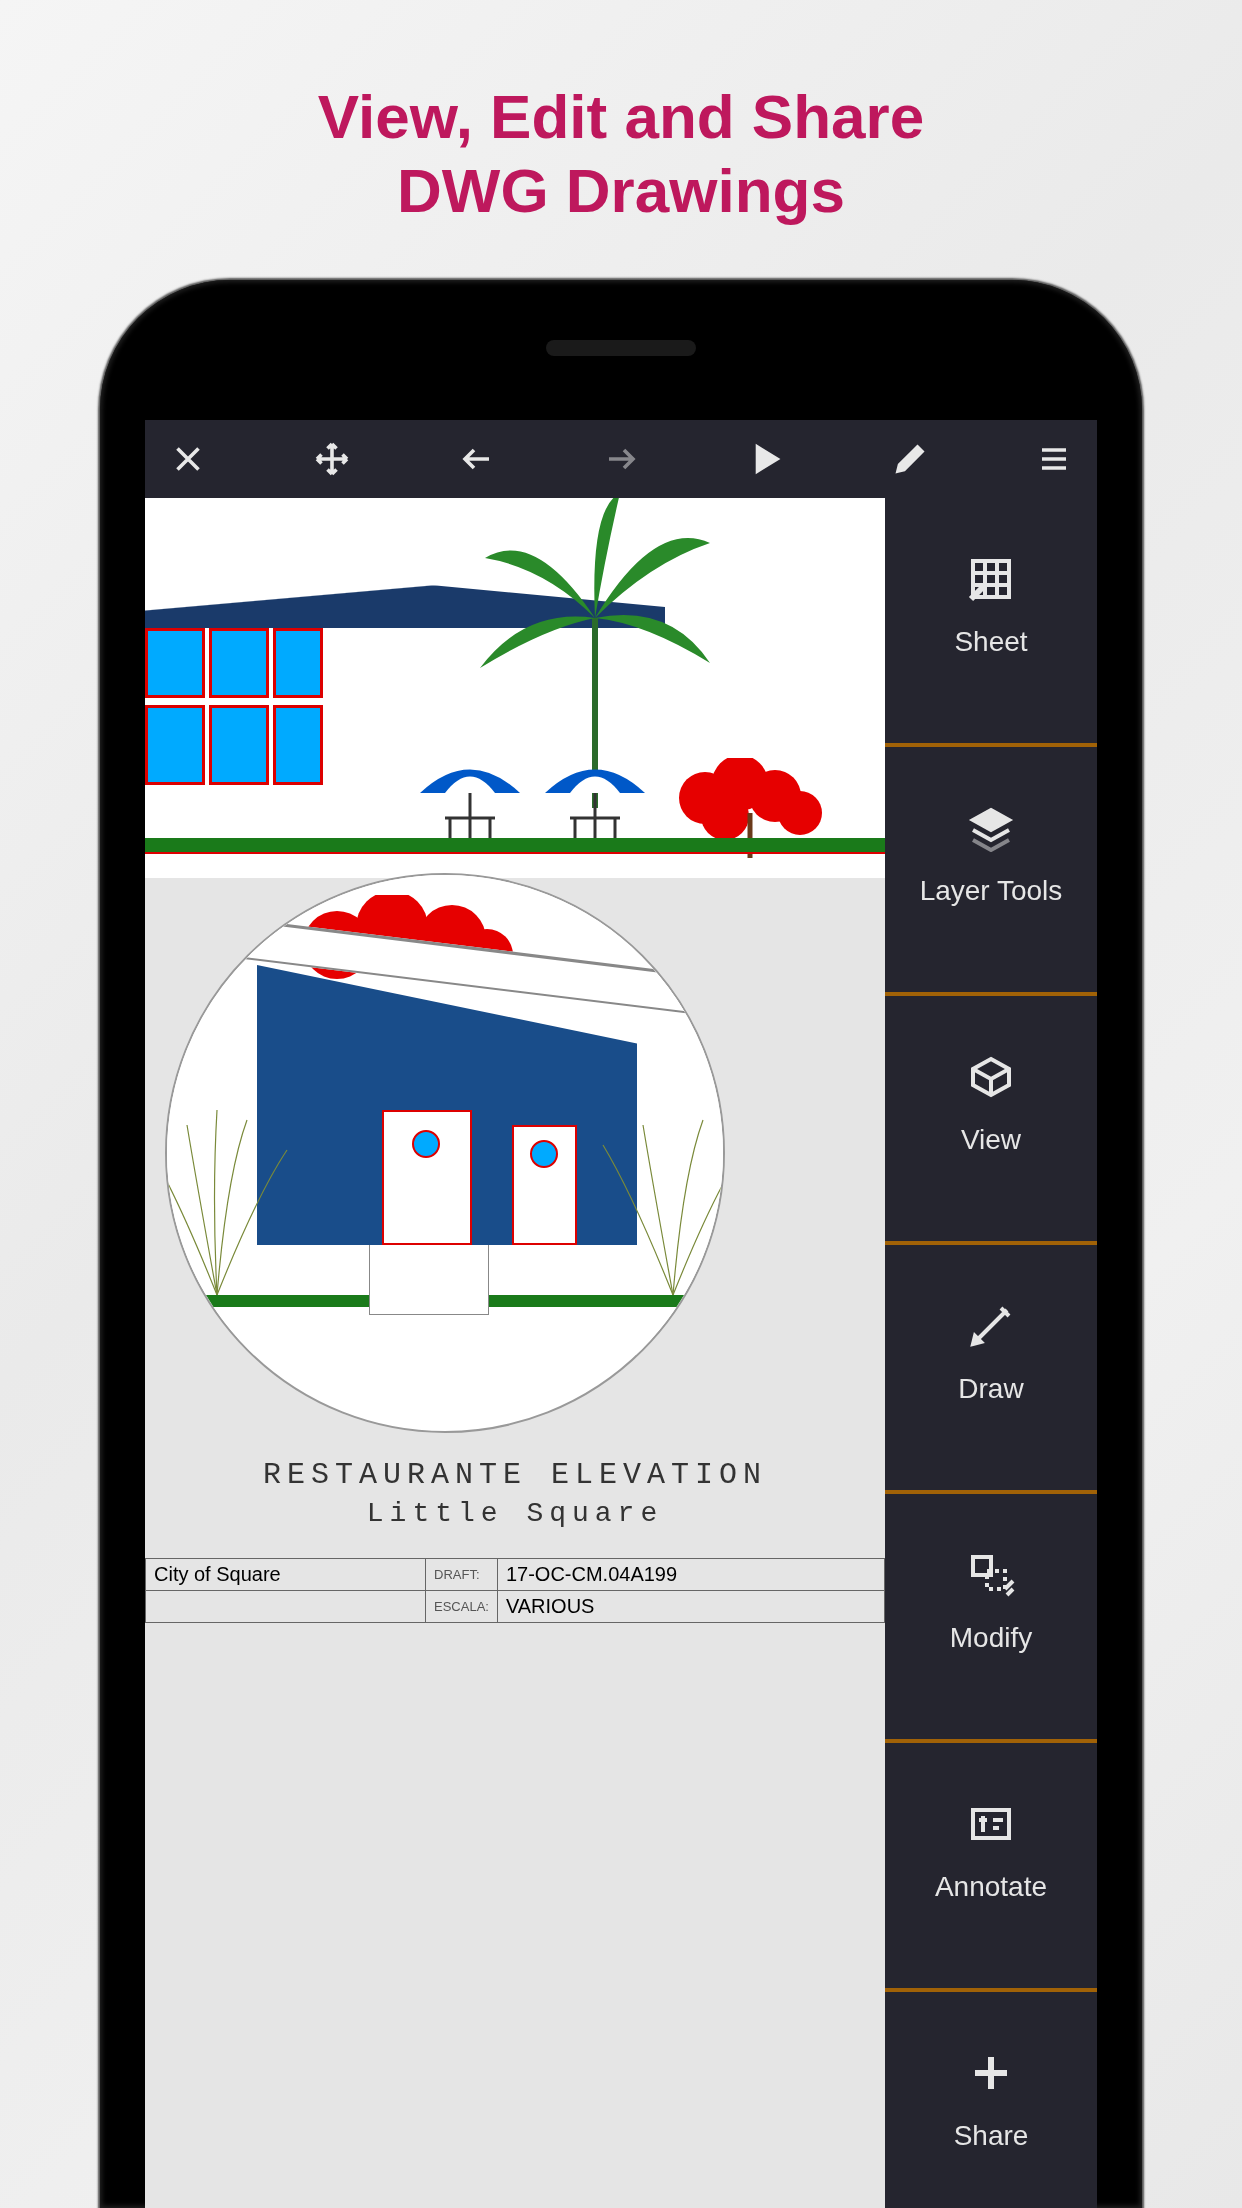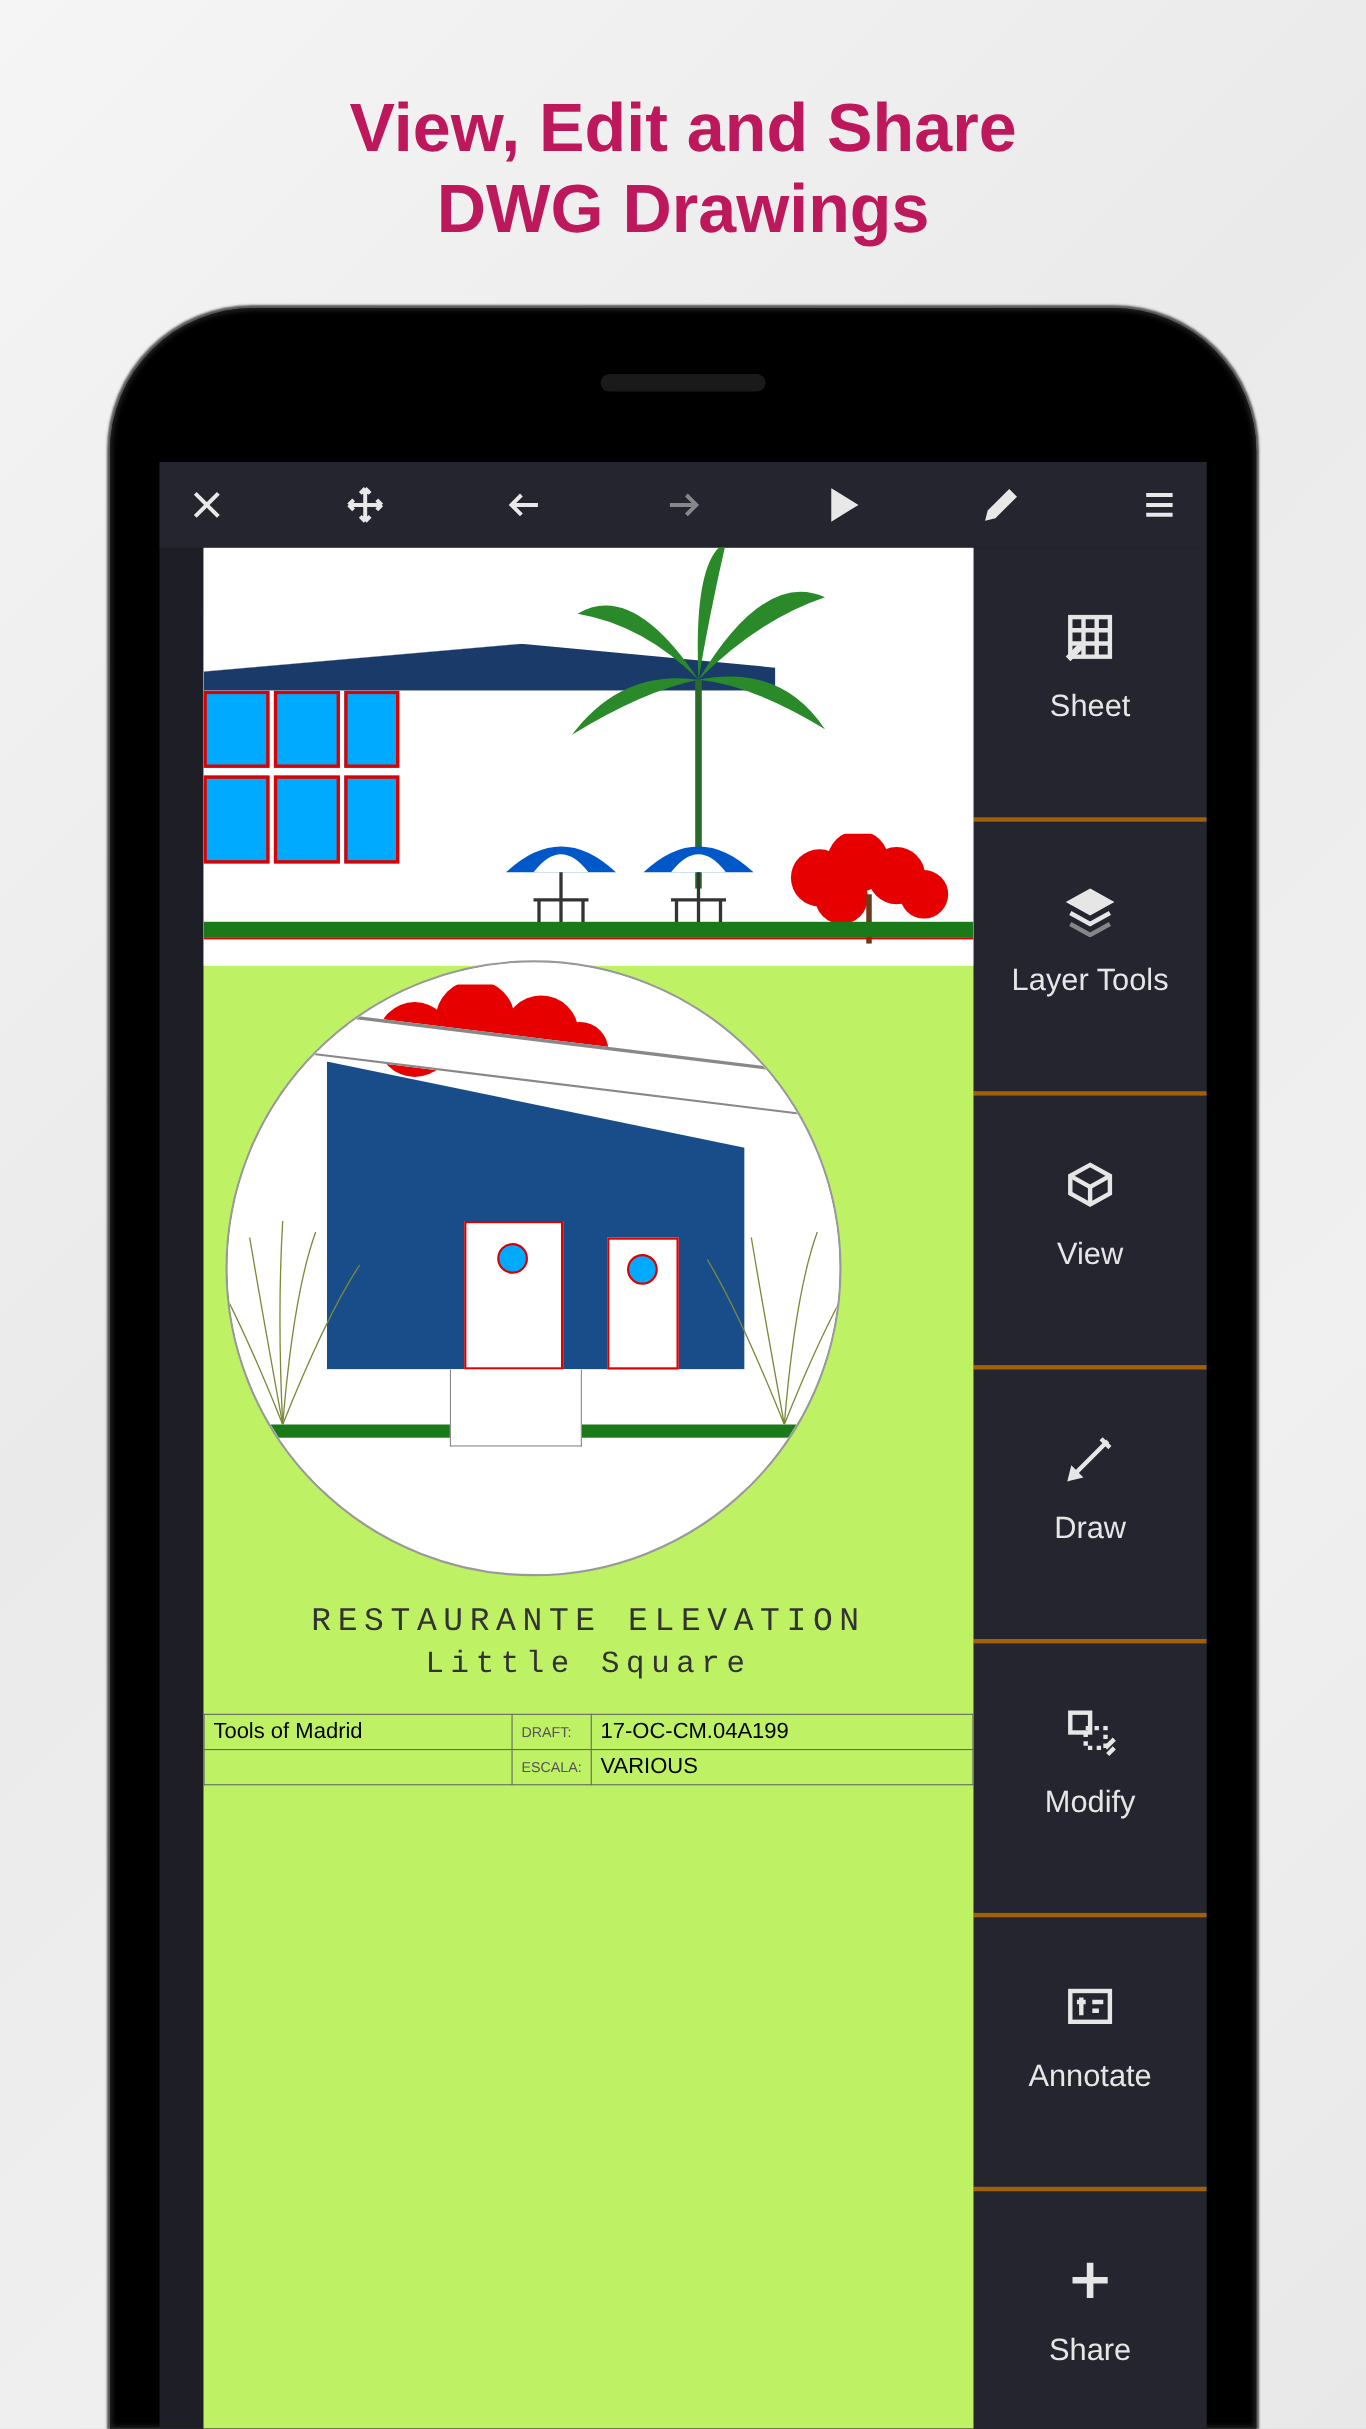--- a/index.html
+++ b/index.html
@@ -63,24 +63,23 @@
   display:flex; align-items:center; justify-content:center;
   color: #e8e8e8;
 }
 .tb-btn svg { width: 36px; height: 36px; stroke:#e8e8e8; stroke-width:2.4; fill:none; }
 .main-area {
   display: flex;
   height: calc(100% - 78px);
 }
 .canvas {
   flex: 1;
-  background: #bef264;
+  background: #e5e5e5;
   position: relative;
   overflow: hidden;
-  margin-left: 40px;
 }
 .side-panel {
   width: 212px;
   background: #25252f;
   display: flex;
   flex-direction: column;
   gap: 29px;
 }
 .side-item {
   flex: 1;
@@ -304,21 +303,21 @@
         </div>
 
         <div class="title-block">
           <div class="t1">RESTAURANTE ELEVATION</div>
           <div class="t2">Little Square</div>
         </div>
 
         <table class="info-table">
           <tbody>
               <tr>
-            <td class="wide">Tools of Madrid</td>
+            <td class="wide">City of Square</td>
             <td class="lbl">DRAFT:</td>
             <td>17-OC-CM.04A199</td>
           </tr>
           <tr>
             <td class="wide"></td>
             <td class="lbl">ESCALA:</td>
             <td>VARIOUS</td>
           </tr>
         </tbody>
           </table>

